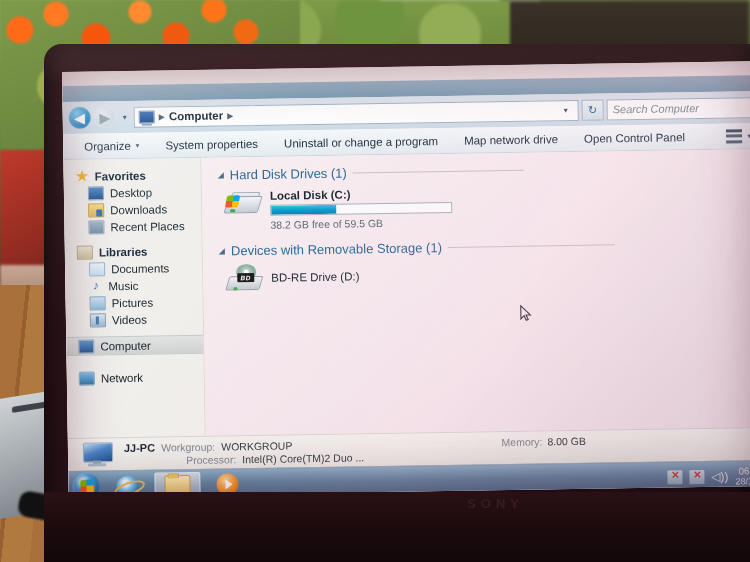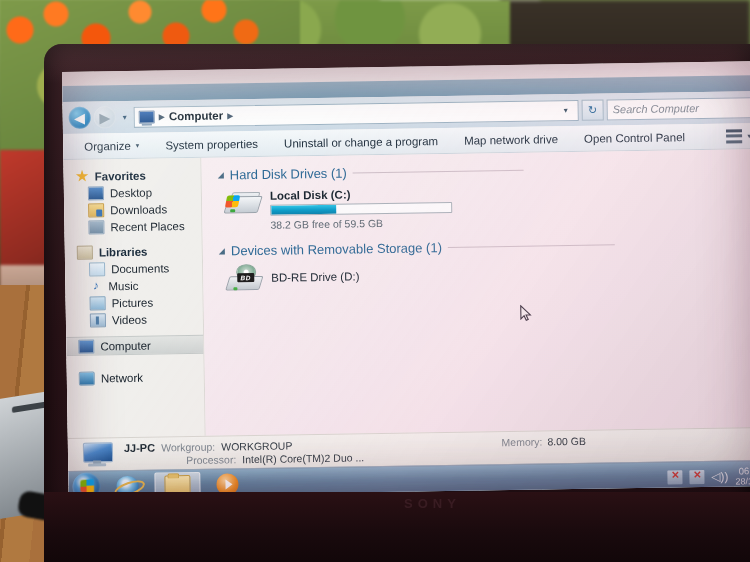--- a/index.html
+++ b/index.html
@@ -57,21 +57,21 @@
   
   .lid{position:absolute;left:44px;top:44px;width:706px;height:468px;
     background:linear-gradient(160deg,#3a2126 0%,#2a1318 40%,#1d0c10 100%);
     border-radius:18px 0 0 0;
     box-shadow:0 0 26px rgba(0,0,0,.8) inset;}
   .lid-sheen{position:absolute;left:44px;top:44px;width:706px;height:40px;
     background:linear-gradient(180deg,rgba(255,190,190,.10),transparent);border-radius:18px 0 0 0;}
   .bottom-bezel{position:absolute;left:44px;top:492px;width:706px;height:70px;
     background:linear-gradient(180deg,#2a1014,#190a0d 60%,#120709);}
   .sony{position:absolute;left:404px;top:496px;width:120px;height:18px;
-    color:#4a2830;font-size:13px;letter-spacing:5px;font-weight:bold;text-align:left;
+    color:#4a2830;font-size:13px;letter-spacing:5px;font-weight:bold;text-align:right;
     font-family:"Liberation Sans",sans-serif;opacity:.55;}
 
   
   .screen{position:absolute;left:62px;top:72px;width:688px;height:425px;overflow:hidden;
     background:#f2ecea;
     transform:rotate(-0.9deg);transform-origin:left top;}
   .desk-bg{position:absolute;inset:0;background:linear-gradient(160deg,#efe6e6,#f6eef0 40%,#f0e2e6);}
 
   
   .exwin{position:absolute;left:0;top:14px;width:700px;height:400px;

